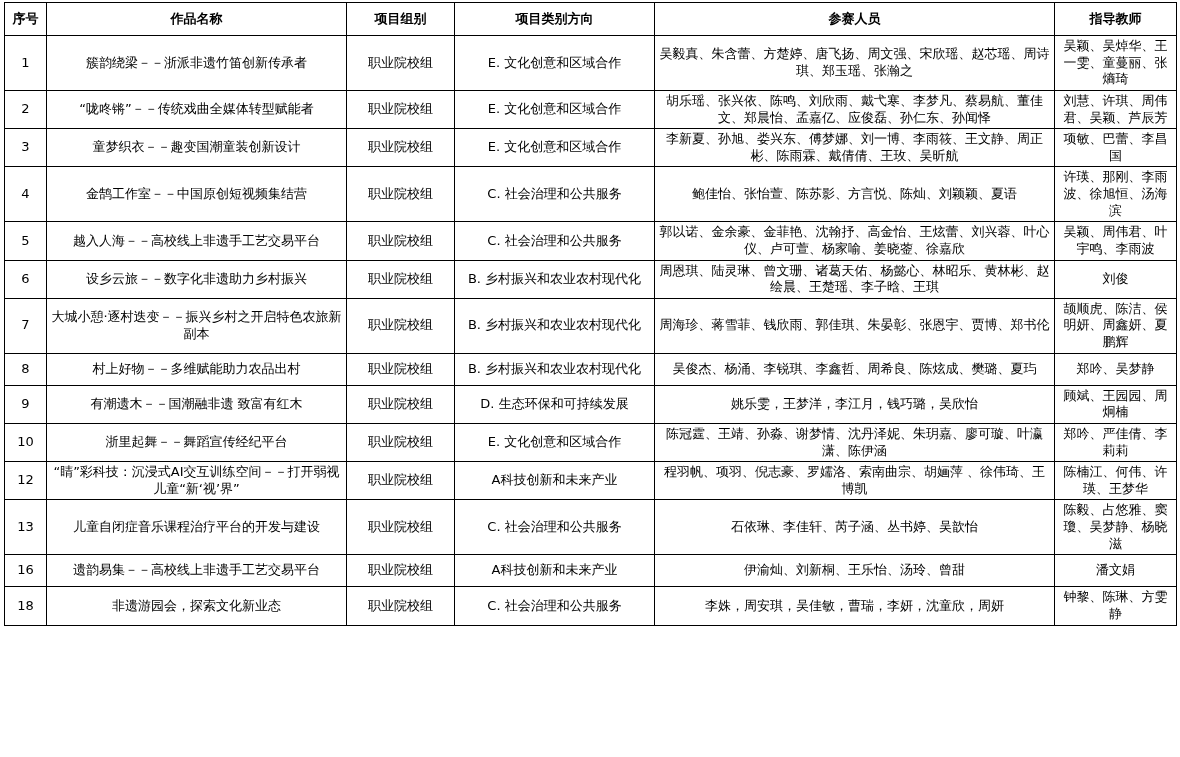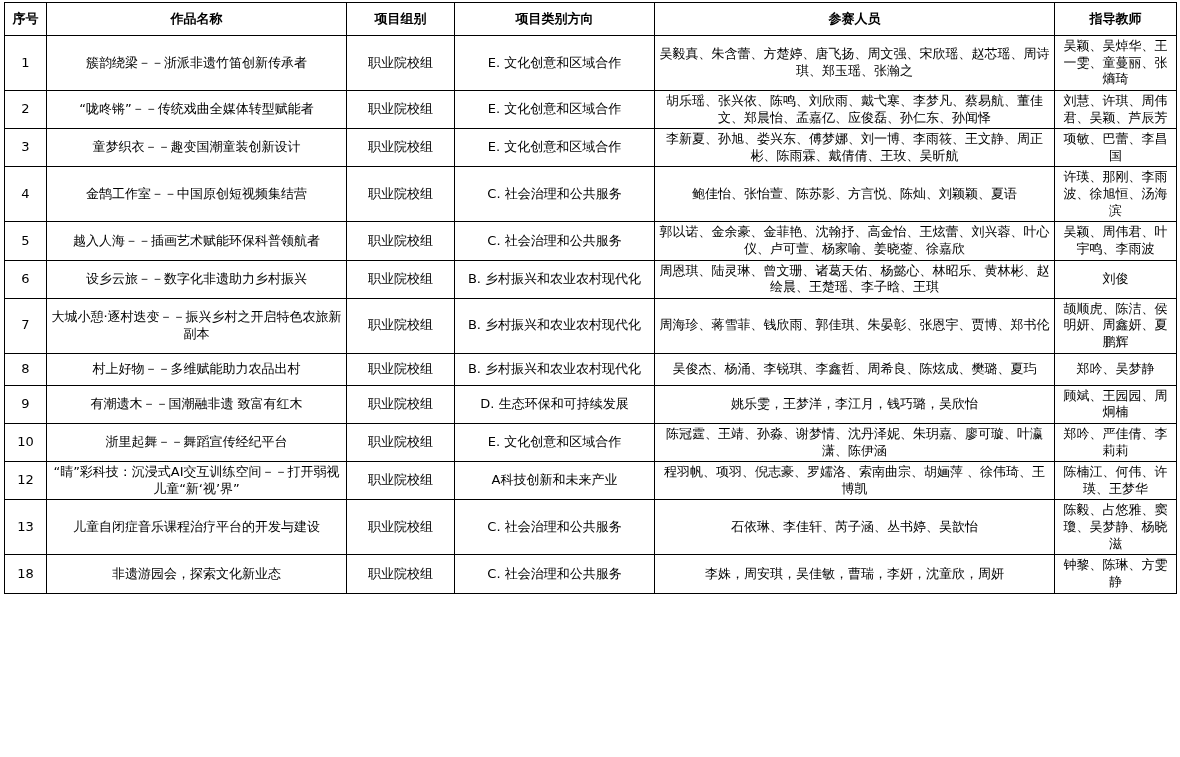--- a/index.html
+++ b/index.html
@@ -106,21 +106,21 @@
       <tr class="row-h1">
         <td class="index-cell">4</td>
         <td class="title-cell">金鹄工作室－－中国原创短视频集结营</td>
         <td class="group-cell">职业院校组</td>
         <td class="category-cell">C. 社会治理和公共服务</td>
         <td class="members-cell">鲍佳怡、张怡萱、陈苏影、方言悦、陈灿、刘颖颖、夏语</td>
         <td class="teachers-cell">许瑛、那刚、李雨波、徐旭恒、汤海滨</td>
       </tr>
       <tr class="row-h1">
         <td class="index-cell">5</td>
-        <td class="title-cell">越入人海－－插画艺术赋能环保科普领航者</td>
+        <td class="title-cell">越入人海－－高校线上非遗手工艺交易平台</td>
         <td class="group-cell">职业院校组</td>
         <td class="category-cell">C. 社会治理和公共服务</td>
         <td class="members-cell">郭以诺、金余豪、金菲艳、沈翰抒、高金怡、王炫蕾、刘兴蓉、叶心仪、卢可萱、杨家喻、姜晓蓥、徐嘉欣</td>
         <td class="teachers-cell">吴颖、周伟君、叶宇鸣、李雨波</td>
       </tr>
       <tr class="row-h1">
         <td class="index-cell">6</td>
         <td class="title-cell">设乡云旅－－数字化非遗助力乡村振兴</td>
         <td class="group-cell">职业院校组</td>
         <td class="category-cell">B. 乡村振兴和农业农村现代化</td>
@@ -169,20 +169,28 @@
       </tr>
       <tr class="row-h1">
         <td class="index-cell">13</td>
         <td class="title-cell">儿童自闭症音乐课程治疗平台的开发与建设</td>
         <td class="group-cell">职业院校组</td>
         <td class="category-cell">C. 社会治理和公共服务</td>
         <td class="members-cell">石依琳、李佳轩、芮子涵、丛书婷、吴歆怡</td>
         <td class="teachers-cell">陈毅、占悠雅、窦瓊、吴梦静、杨晓滋</td>
       </tr>
       <tr class="row-h1">
+        <td class="index-cell">16</td>
+        <td class="title-cell">遗韵易集－－高校线上非遗手工艺交易平台</td>
+        <td class="group-cell">职业院校组</td>
+        <td class="category-cell">A科技创新和未来产业</td>
+        <td class="members-cell">伊渝灿、刘新桐、王乐怡、汤玲、曾甜</td>
+        <td class="teachers-cell">潘文娟</td>
+      </tr>
+      <tr class="row-h1">
         <td class="index-cell">18</td>
         <td class="title-cell">非遗游园会，探索文化新业态</td>
         <td class="group-cell">职业院校组</td>
         <td class="category-cell">C. 社会治理和公共服务</td>
         <td class="members-cell">李姝，周安琪，吴佳敏，曹瑞，李妍，沈童欣，周妍</td>
         <td class="teachers-cell">钟黎、陈琳、方雯静</td>
       </tr>
 
     </tbody>
   </table>

